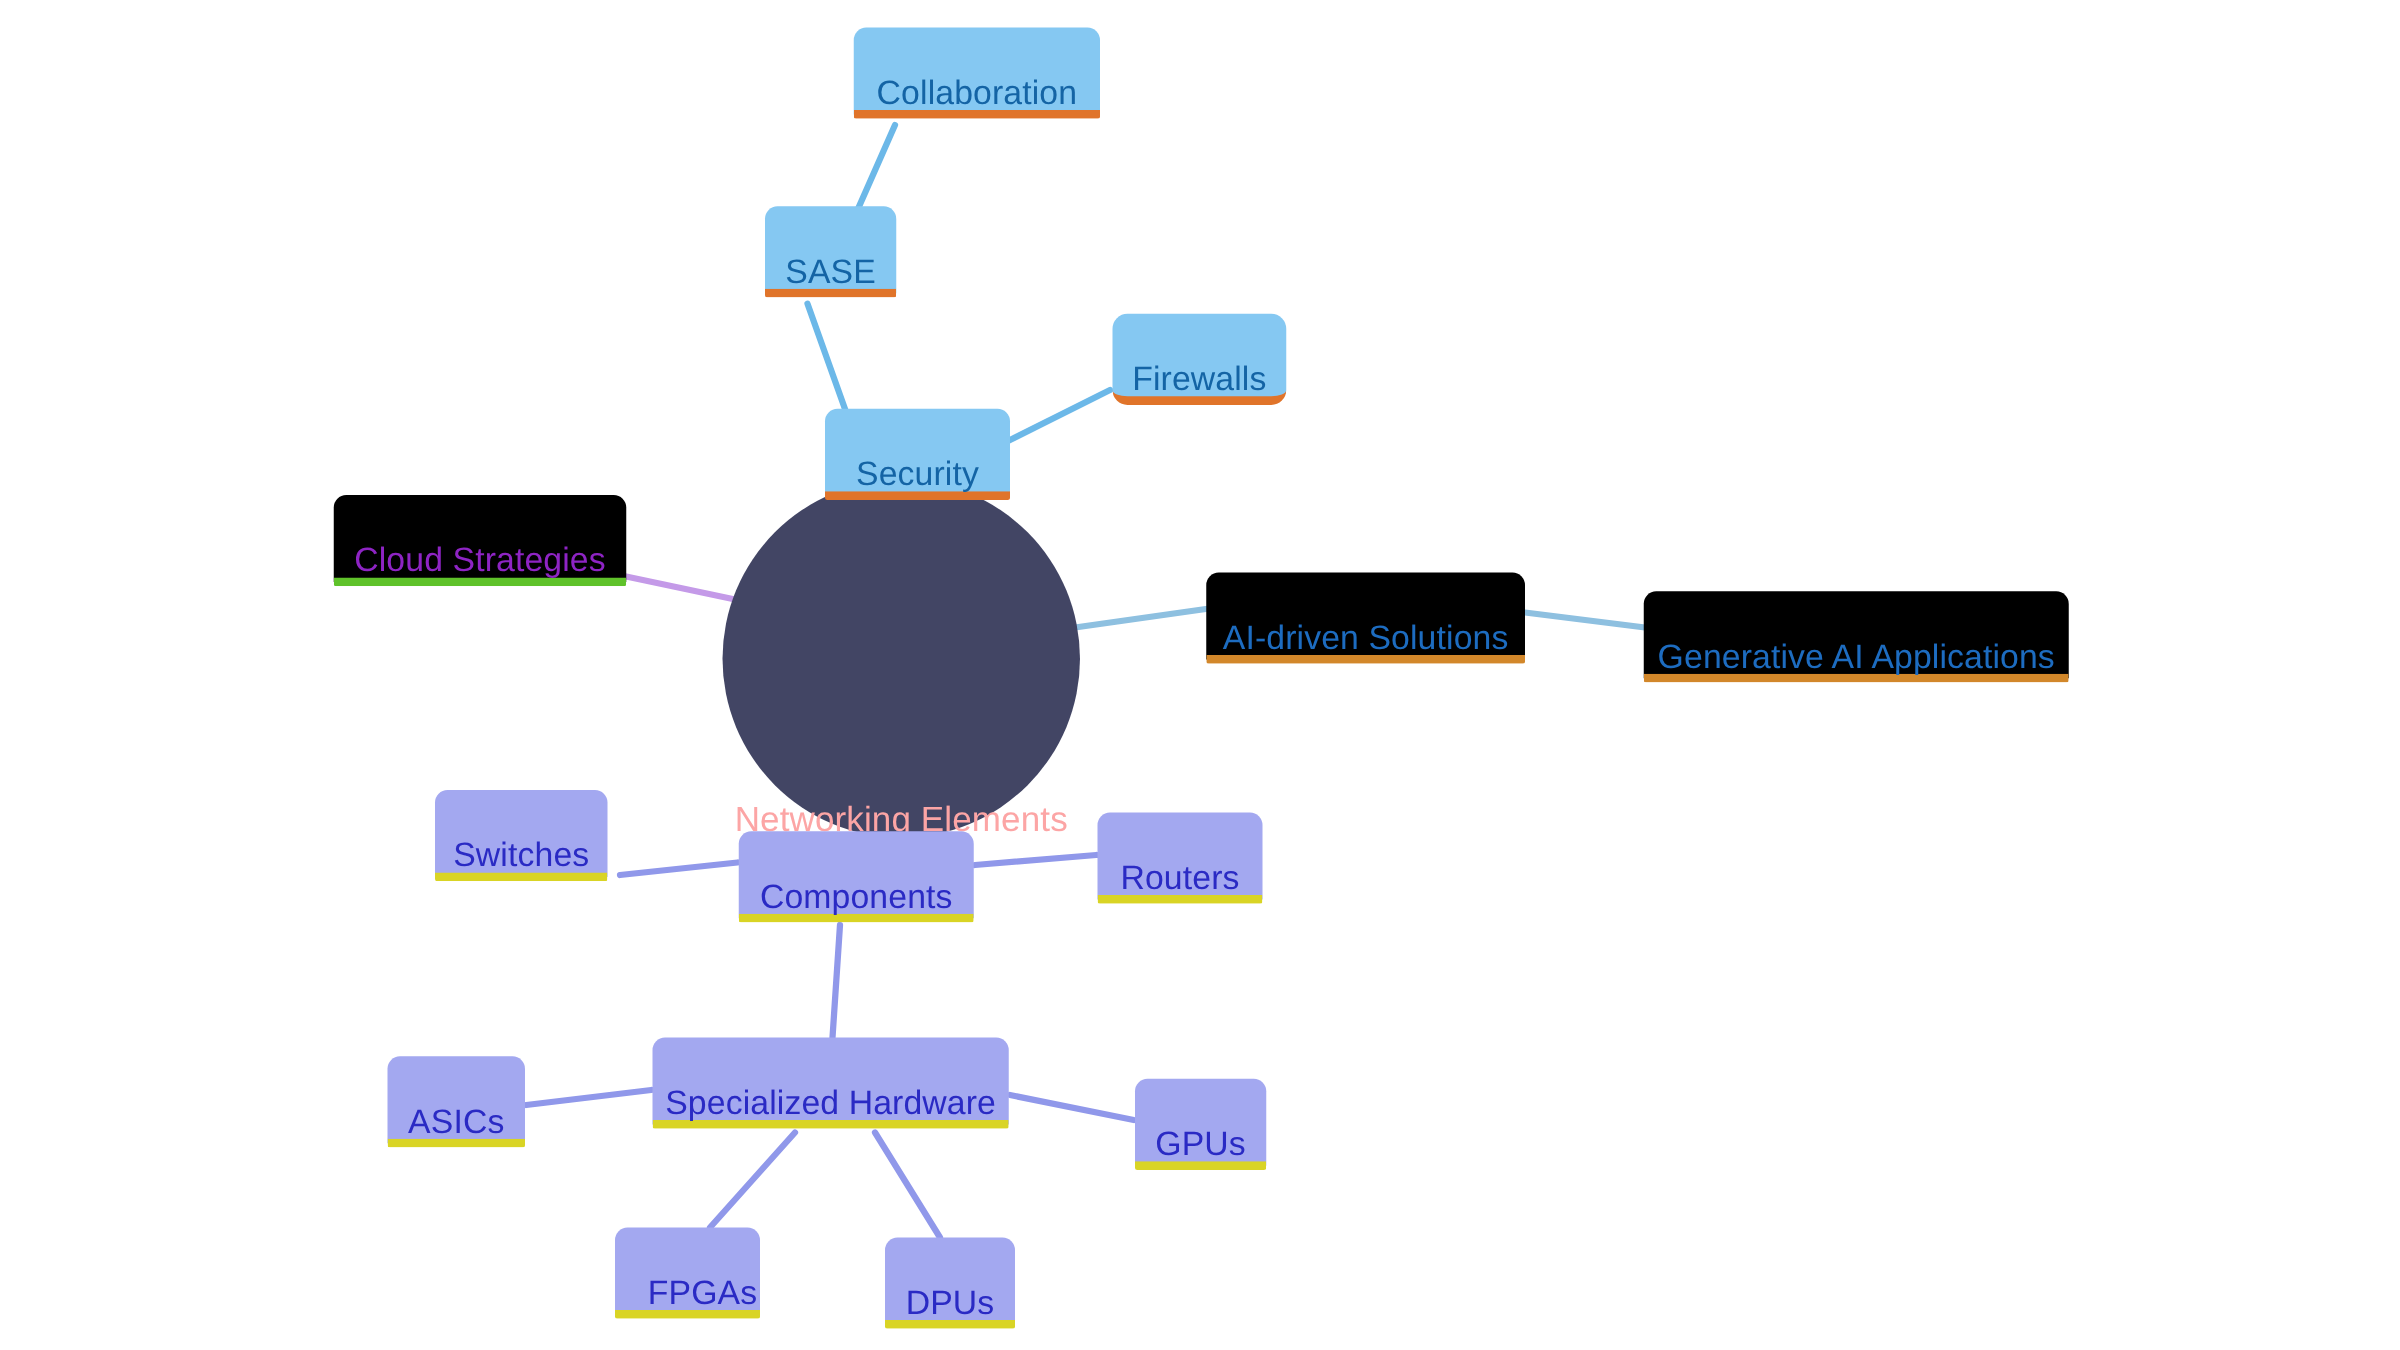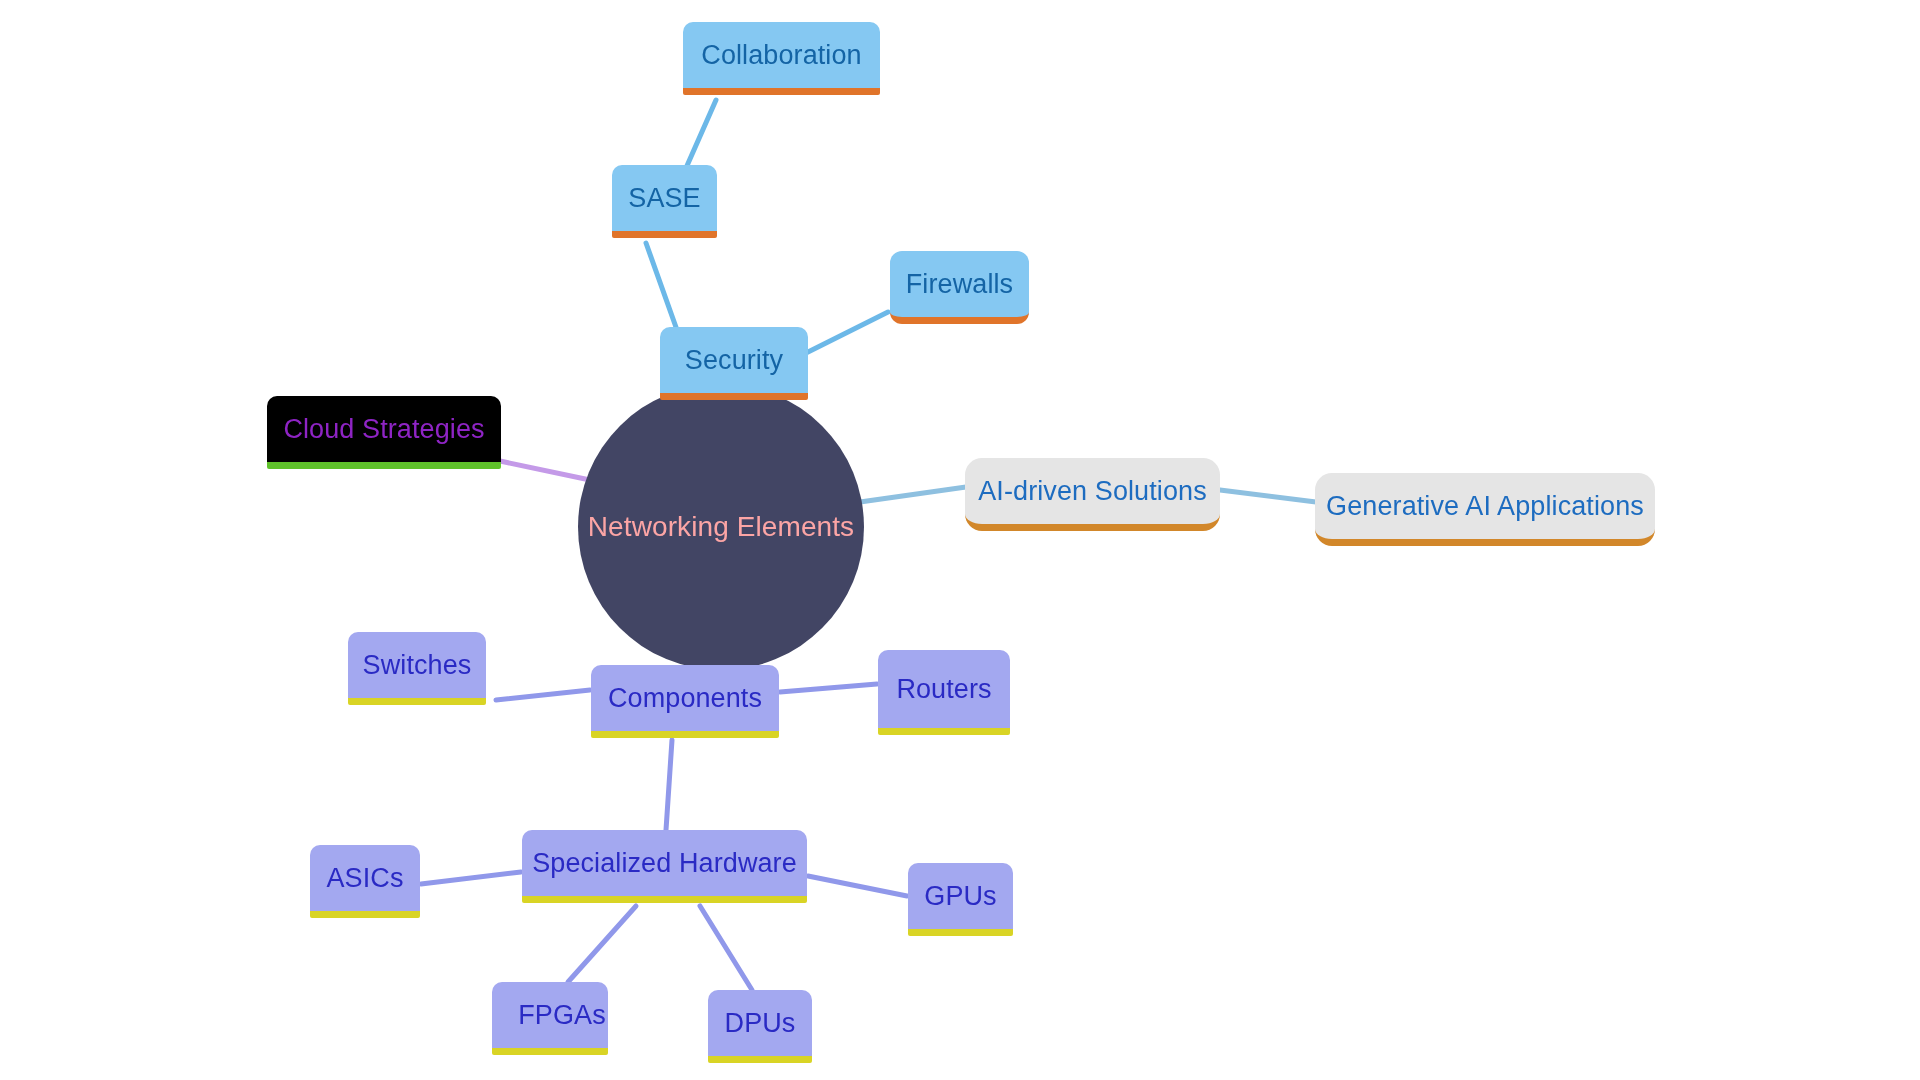--- a/index.html
+++ b/index.html
@@ -26,21 +26,21 @@
     left: 0;
     top: 0;
     width: 1920px;
     height: 1080px;
     pointer-events: none;
   }
   .node {
     position: absolute;
     box-sizing: border-box;
     display: flex;
-    align-items: center;
+    align-items: flex-end;
     justify-content: center;
     border-radius: 10px 10px 2px 2px;
     white-space: nowrap;
   }
   .node-label {
     display: block;
     line-height: 1;
     letter-spacing: 0.1px;
   }
   
@@ -51,25 +51,24 @@
     font-size: 28px;
   }
   
   .node-blue {
     background: #85c8f2;
     color: #1464a5;
     border-bottom: 7px solid #e0742a;
     font-size: 27px;
   }
   .node-blue-muted {
-    background: #e5e5e5;
+    background: #000000;
     color: #1d6cc0;
     border-bottom: 7px solid #d2872a;
     font-size: 27px;
-    border-radius: 17px;
   }
   
   .node-magenta {
     background: #000000;
     color: #8e24c4;
     border-bottom: 7px solid #5fc22a;
     font-size: 27px;
   }
   
   .node-periwinkle {
@@ -123,21 +122,21 @@
     </div>
     <div class="node node-blue-muted" style="left: 1315px; top: 473px; width: 340px; height: 73px;">
       <span class="node-label">Generative AI Applications</span>
     </div>
     <div class="node node-periwinkle" style="left: 591px; top: 665px; width: 188px; height: 73px;">
       <span class="node-label">Components</span>
     </div>
     <div class="node node-periwinkle" style="left: 348px; top: 632px; width: 138px; height: 73px;">
       <span class="node-label">Switches</span>
     </div>
-    <div class="node node-periwinkle" style="left: 878px; top: 650px; width: 132px; height: 85px;">
+    <div class="node node-periwinkle" style="left: 878px; top: 650px; width: 132px; height: 73px;">
       <span class="node-label">Routers</span>
     </div>
     <div class="node node-periwinkle" style="left: 522px; top: 830px; width: 285px; height: 73px;">
       <span class="node-label">Specialized Hardware</span>
     </div>
     <div class="node node-periwinkle" style="left: 310px; top: 845px; width: 110px; height: 73px;">
       <span class="node-label">ASICs</span>
     </div>
     <div class="node node-periwinkle" style="left: 908px; top: 863px; width: 105px; height: 73px;">
       <span class="node-label">GPUs</span>

